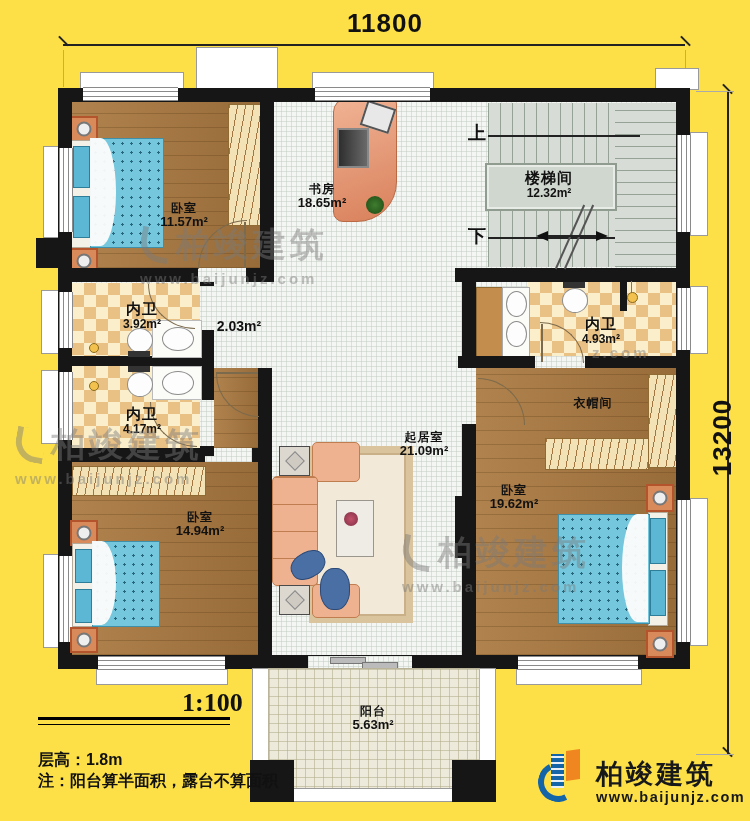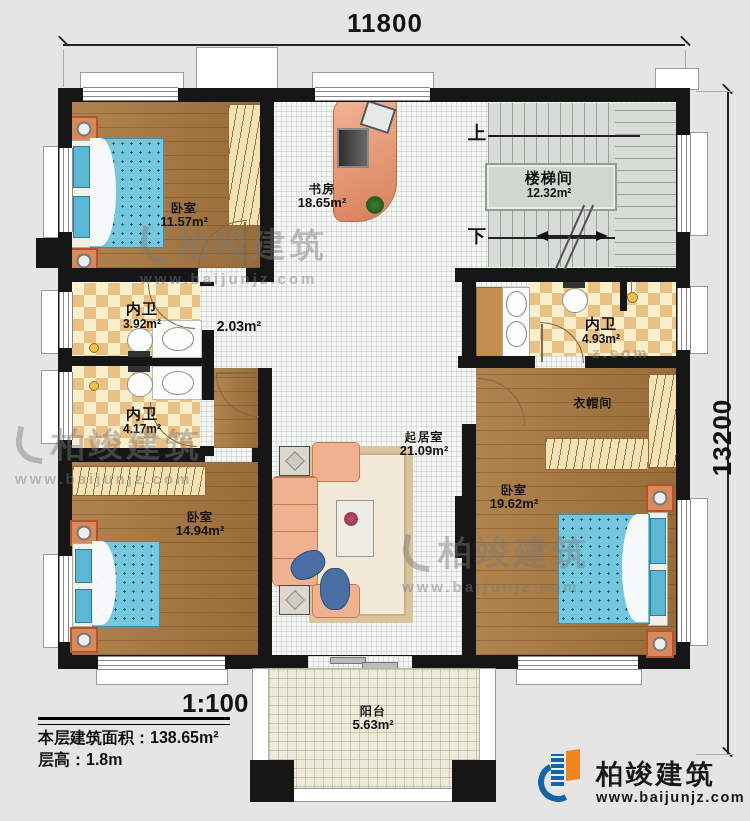--- a/index.html
+++ b/index.html
@@ -1,16 +1,16 @@
 <!DOCTYPE html>
 <html><head>
 <meta charset="utf-8">
 <style>
   html,body{margin:0;padding:0;background:#fff;}
-  #stage{position:relative;width:750px;height:821px;overflow:hidden;background:#e5e5e5;
+  #stage{position:relative;width:750px;height:821px;overflow:hidden;background:#fde047;
          font-family:"Liberation Sans","DejaVu Sans",sans-serif;color:#111;}
   .abs{position:absolute;}
   
   .wall{position:absolute;background:#161616;}
   .tile{position:absolute;background-color:#f4f6f3;
         background-image:linear-gradient(rgba(198,206,197,.55) 1px,transparent 1px),
                          linear-gradient(90deg,rgba(198,206,197,.55) 1px,transparent 1px);
         background-size:5px 5px;}
   .wood{position:absolute;background-color:#a9783f;
         background-image:repeating-linear-gradient(0deg,rgba(80,50,15,.25) 0 1px,transparent 1px 14px),
@@ -332,24 +332,24 @@
     <div class="url" style="text-align:right;">z.com</div>
   </div>
   <div class="wm" style="left:402px;top:530px;">
     <div class="big">
         <span class="wm-glyph"></span>
         <span>柏竣建筑</span>
       </div>
     <div class="url">www.baijunjz.com</div>
   </div>
 
-  <div class="tb-scale" style="left:182px;top:688px;">1:100</div>
+  <div class="tb-scale" style="left:182px;top:688px;font-family:Liberation Serif, serif;">1:100</div>
   <div class="tb-rule" style="left:38px;top:717px;width:192px;"></div>
-  <div class="tb-line" style="left:38px;top:728px;">本层建筑面积：138.65m²</div>
   <div class="tb-line" style="left:38px;top:750px;">层高：1.8m</div>
+  <div class="tb-line" style="left:38px;top:771px;">注：阳台算半面积，露台不算面积</div>
 
   <div class="abs" style="left:538px;top:748px;width:52px;height:56px;">
     <div class="abs" style="left:0;top:14px;width:40px;height:40px;border:6px solid #1465a8;border-top-color:transparent;border-right-color:transparent;border-radius:50%;transform:rotate(18deg);box-sizing:border-box;"></div>
     <div class="abs" style="left:13px;top:6px;width:13px;height:34px;background:#1465a8;background-image:repeating-linear-gradient(0deg,rgba(255,255,255,.9) 0 2px,transparent 2px 6px);"></div>
     <div class="abs" style="left:28px;top:2px;width:14px;height:30px;background:#f0861f;transform:skewY(-8deg);"></div>
   </div>
   <div class="brand-name" style="left:596px;top:756px;">柏竣建筑</div>
   <div class="brand-url" style="left:596px;top:789px;">www.baijunjz.com</div>
 
 </div>

